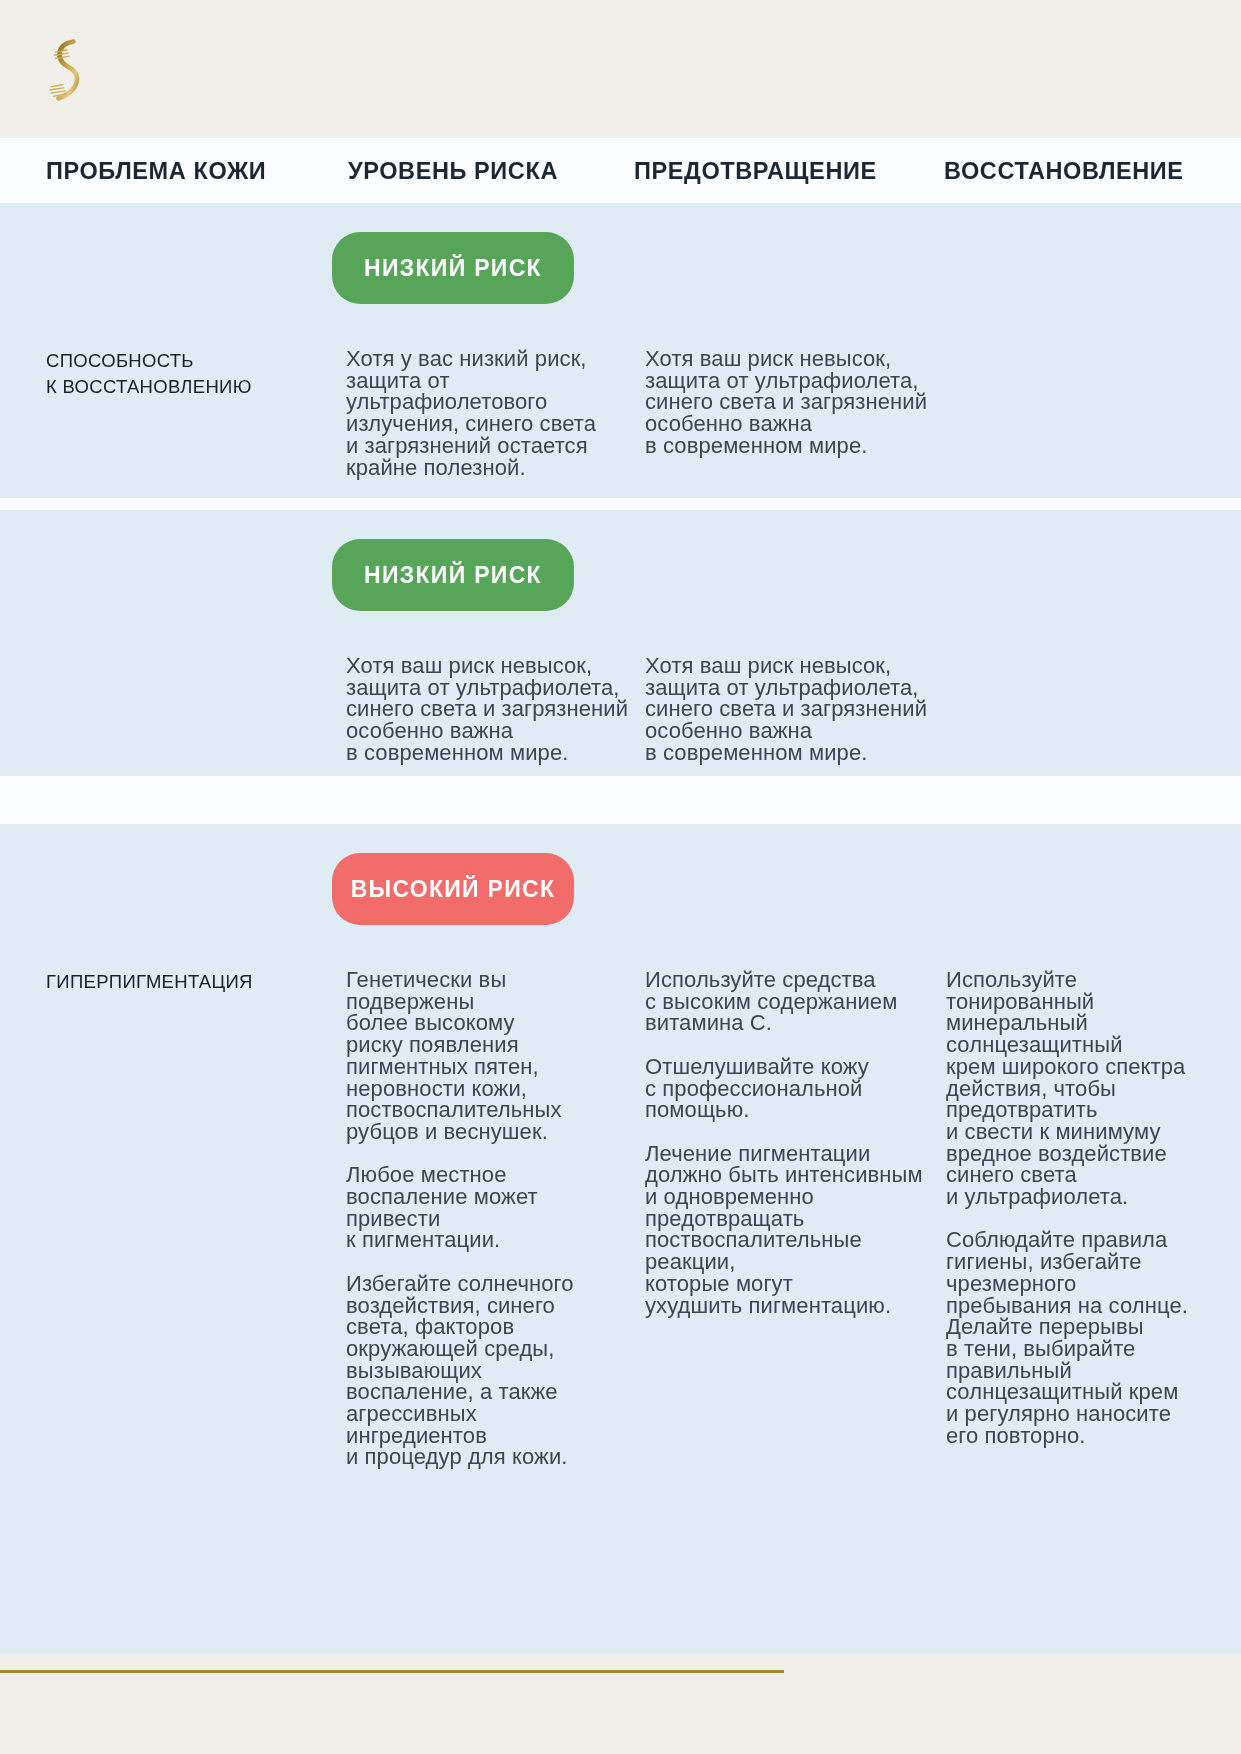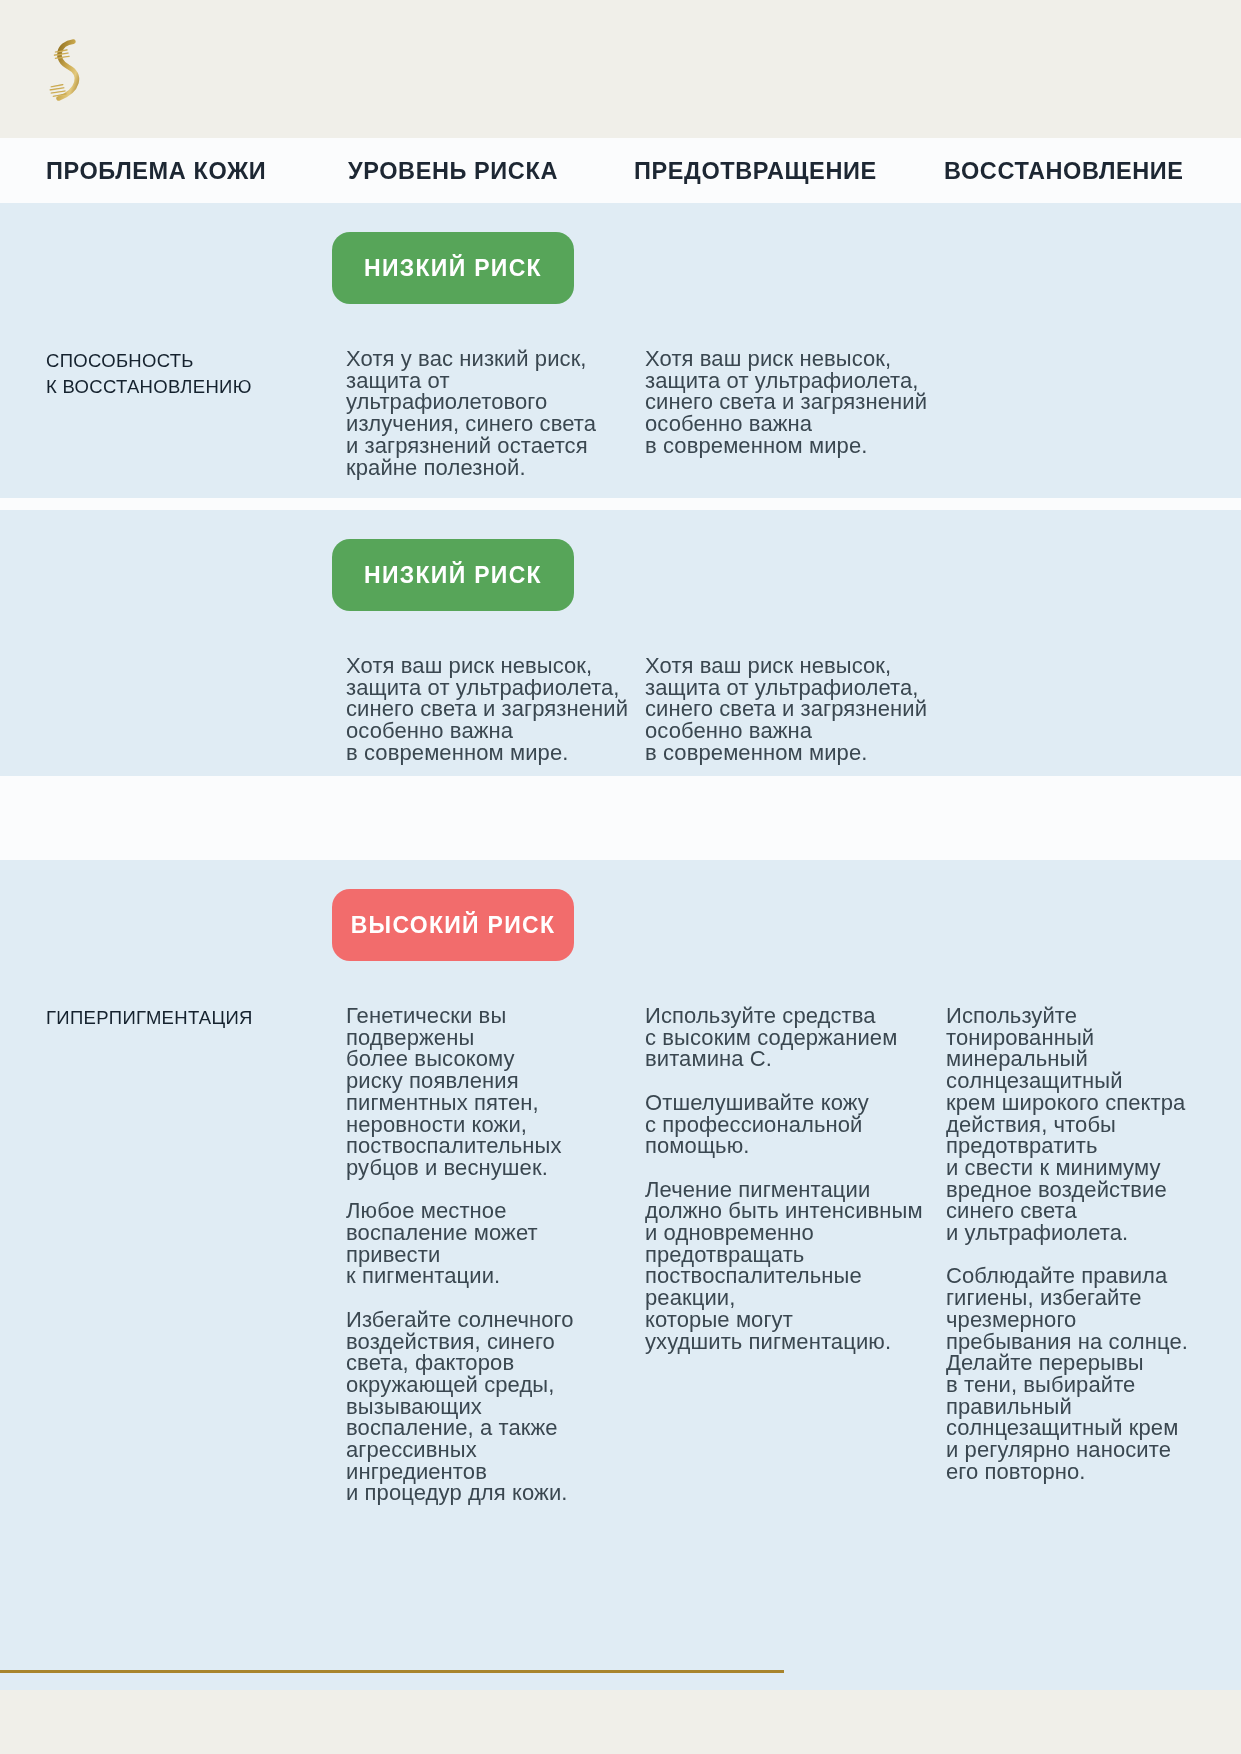--- a/index.html
+++ b/index.html
@@ -19,24 +19,24 @@
   .header-row{position:absolute;left:0;top:138px;width:1241px;height:65px;}
   .th{
     position:absolute;top:50%;transform:translateY(-50%);
     font-weight:700;font-size:23.5px;letter-spacing:.6px;color:#1d2733;
     white-space:nowrap;
   }
   .th1{left:46px}.th2{left:348px}.th3{left:634px}.th4{left:944px}
   .sec{position:absolute;left:0;width:1241px;background:#e0ecf4;}
   .sec1{top:203px;height:295px}
   .sec2{top:510px;height:266px}
-  .sec3{top:860px;height:830px}
+  .sec3{top:824px;height:830px}
   .badge{
     position:absolute;left:332px;top:29px;width:242px;height:72px;
-    border-radius:18px;display:flex;align-items:center;justify-content:center;
+    border-radius:28px;display:flex;align-items:center;justify-content:center;
     color:#ffffff;font-weight:700;font-size:23px;letter-spacing:1.3px;
     white-space:nowrap;
   }
   .badge.low{background:#57a559;}
   .badge.high{background:#f26c6c;}
   .col{position:absolute;top:145px;white-space:pre-line;}
   .col1{
     left:46px;width:266px;
     font-weight:400;font-size:18.5px;line-height:26px;
     color:#15222e;letter-spacing:.3px;

